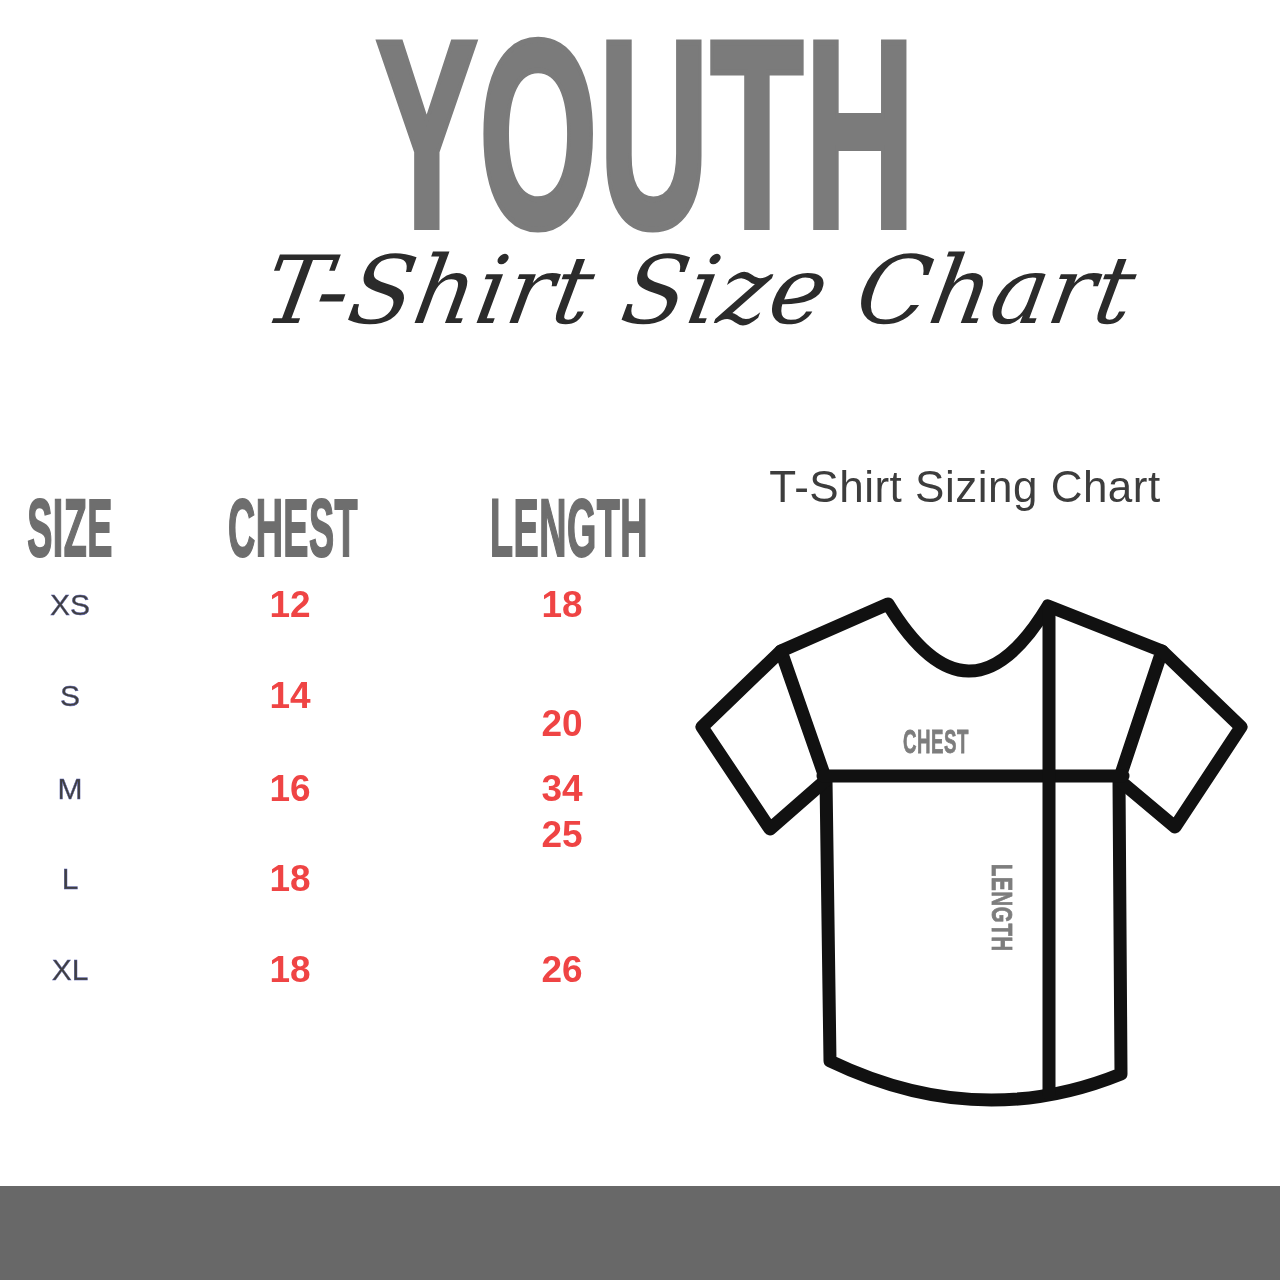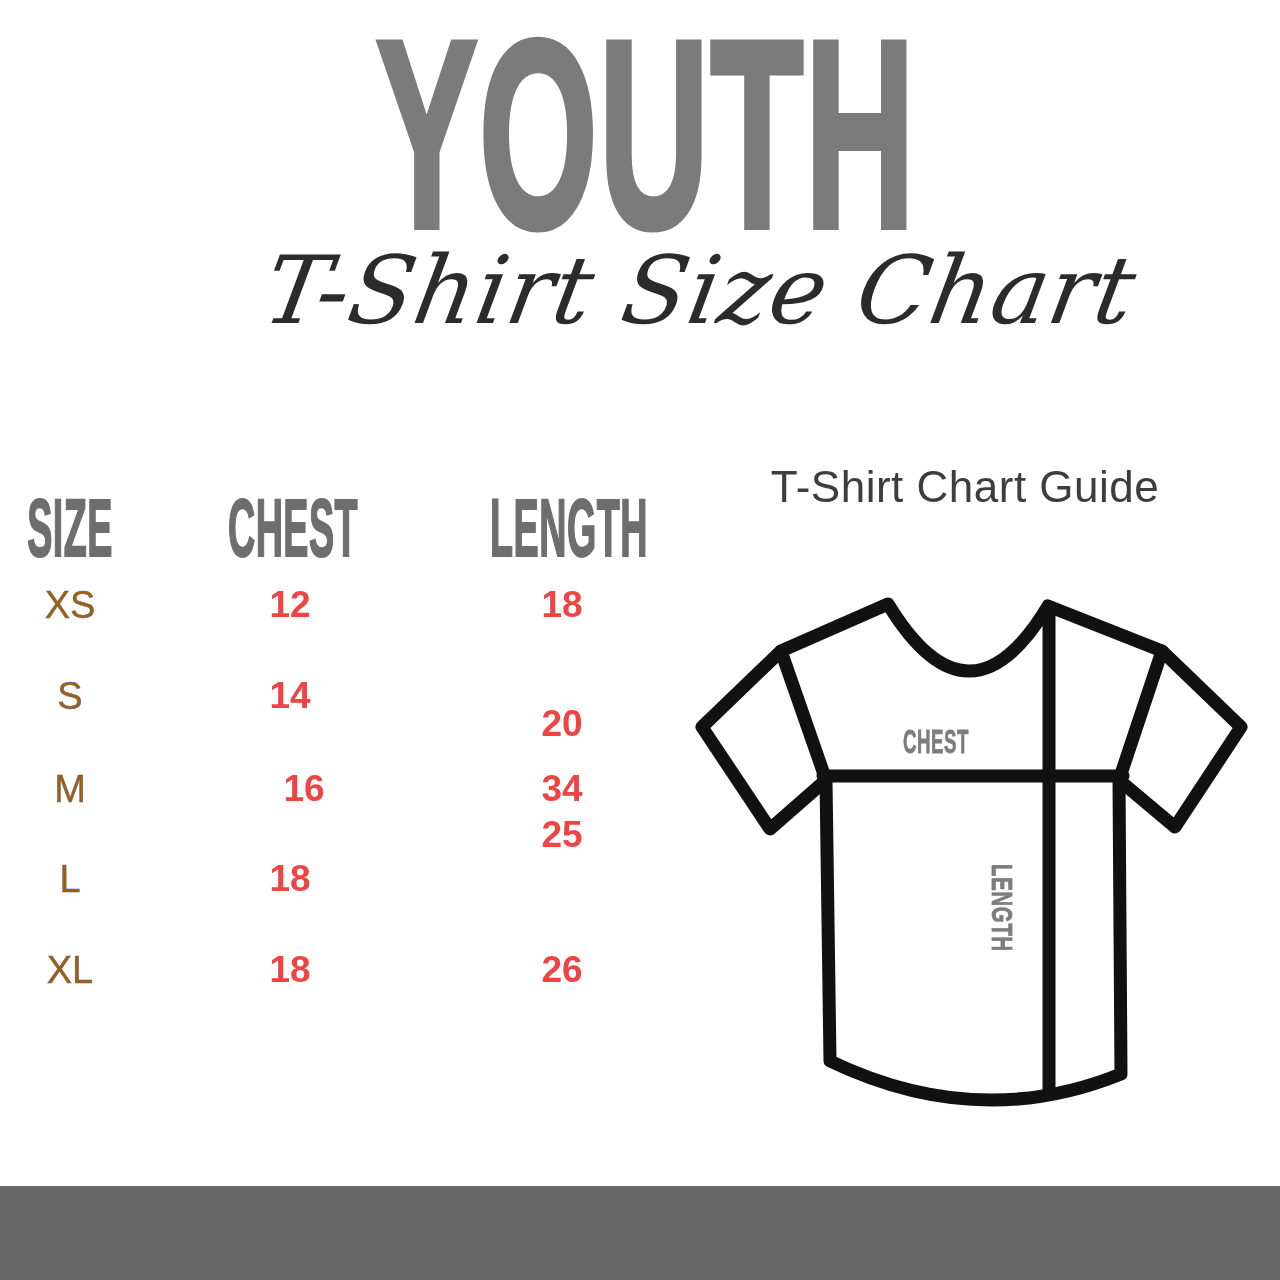--- a/index.html
+++ b/index.html
@@ -20,21 +20,21 @@
     font-size:94px;line-height:1;color:#2b2b2b;transform:skewX(-10deg);
     letter-spacing:1px;white-space:nowrap;
   }
   
   .cell{position:absolute;transform:translate(-50%,-50%);white-space:nowrap;}
   .th{
     font-size:82px;font-weight:bold;color:#6e6e6e;
     -webkit-text-stroke:2px #6e6e6e;letter-spacing:1px;
     transform:translate(-50%,-50%) scaleX(0.46);
   }
-  .size-cell{font-size:38px;color:#a16207;-webkit-text-stroke:0.4px #5157a8;}
+  .size-cell{font-size:30px;color:#404040;-webkit-text-stroke:0.4px #5157a8;}
   .num-cell{font-size:37px;font-weight:bold;color:#ef4444;}
   
   .guide{position:absolute;left:690px;top:440px;width:560px;height:680px;}
   .guide-title{
     position:absolute;left:275px;top:47px;transform:translate(-50%,-50%);
     font-size:44px;color:#3d3d3d;letter-spacing:0.5px;white-space:nowrap;
   }
   .shirt-svg{position:absolute;left:-2px;top:152px;}
   .shirt-label{
     position:absolute;font-weight:bold;color:#7d7d7d;letter-spacing:1px;
@@ -74,39 +74,39 @@
   </div>
 
   <div>
     <span class="cell size-cell" style="left:70px;top:696px;">S</span>
     <span class="cell num-cell" style="left:290px;top:696px;">14</span>
     <span class="cell num-cell" style="left:562px;top:696px;margin-top:28px;">20</span>
   </div>
 
   <div>
     <span class="cell size-cell" style="left:70px;top:789px;">M</span>
-    <span class="cell num-cell" style="left:304px;top:789px;text-align:center;">16</span>
+    <span class="cell num-cell" style="left:290px;top:789px;text-align:center;">16</span>
     <span class="cell num-cell" style="left:562px;top:789px;">34</span>
   </div>
 
   <div>
     <span class="cell size-cell" style="left:70px;top:879px;">L</span>
     <span class="cell num-cell" style="left:290px;top:879px;">18</span>
     <span class="cell num-cell" style="left:562px;top:835px;">25</span>
   </div>
 
   <div>
     <span class="cell size-cell" style="left:70px;top:970px;">XL</span>
     <span class="cell num-cell" style="left:290px;top:970px;">18</span>
     <span class="cell num-cell" style="left:562px;top:970px;">26</span>
   </div>
 </div>
 
 <div class="guide">
-  <span class="guide-title">T-Shirt Chart Guide</span>
+  <span class="guide-title">T-Shirt Sizing Chart</span>
 
   <svg class="shirt-svg" width="560" height="520" viewBox="0 0 560 520">
 
     <path d="M 200,12 L 93,59 L 138,188 L 142,469 Q 290,540 433,482 L 431,188 L 474,59 L 360,14 Q 281,145 200,12 Z" fill="none" stroke="#111111" stroke-width="13" stroke-linejoin="round" stroke-linecap="round"></path>
 
     <path d="M 93,59 L 14,135 L 82,237 L 138,188" fill="none" stroke="#111111" stroke-width="13" stroke-linejoin="round" stroke-linecap="round"></path>
 
     <path d="M 474,59 L 553,135 L 487,235 L 431,188" fill="none" stroke="#111111" stroke-width="13" stroke-linejoin="round" stroke-linecap="round"></path>
 
     <path d="M 135,184 L 435,184" fill="none" stroke="#111111" stroke-width="13" stroke-linecap="round"></path>

